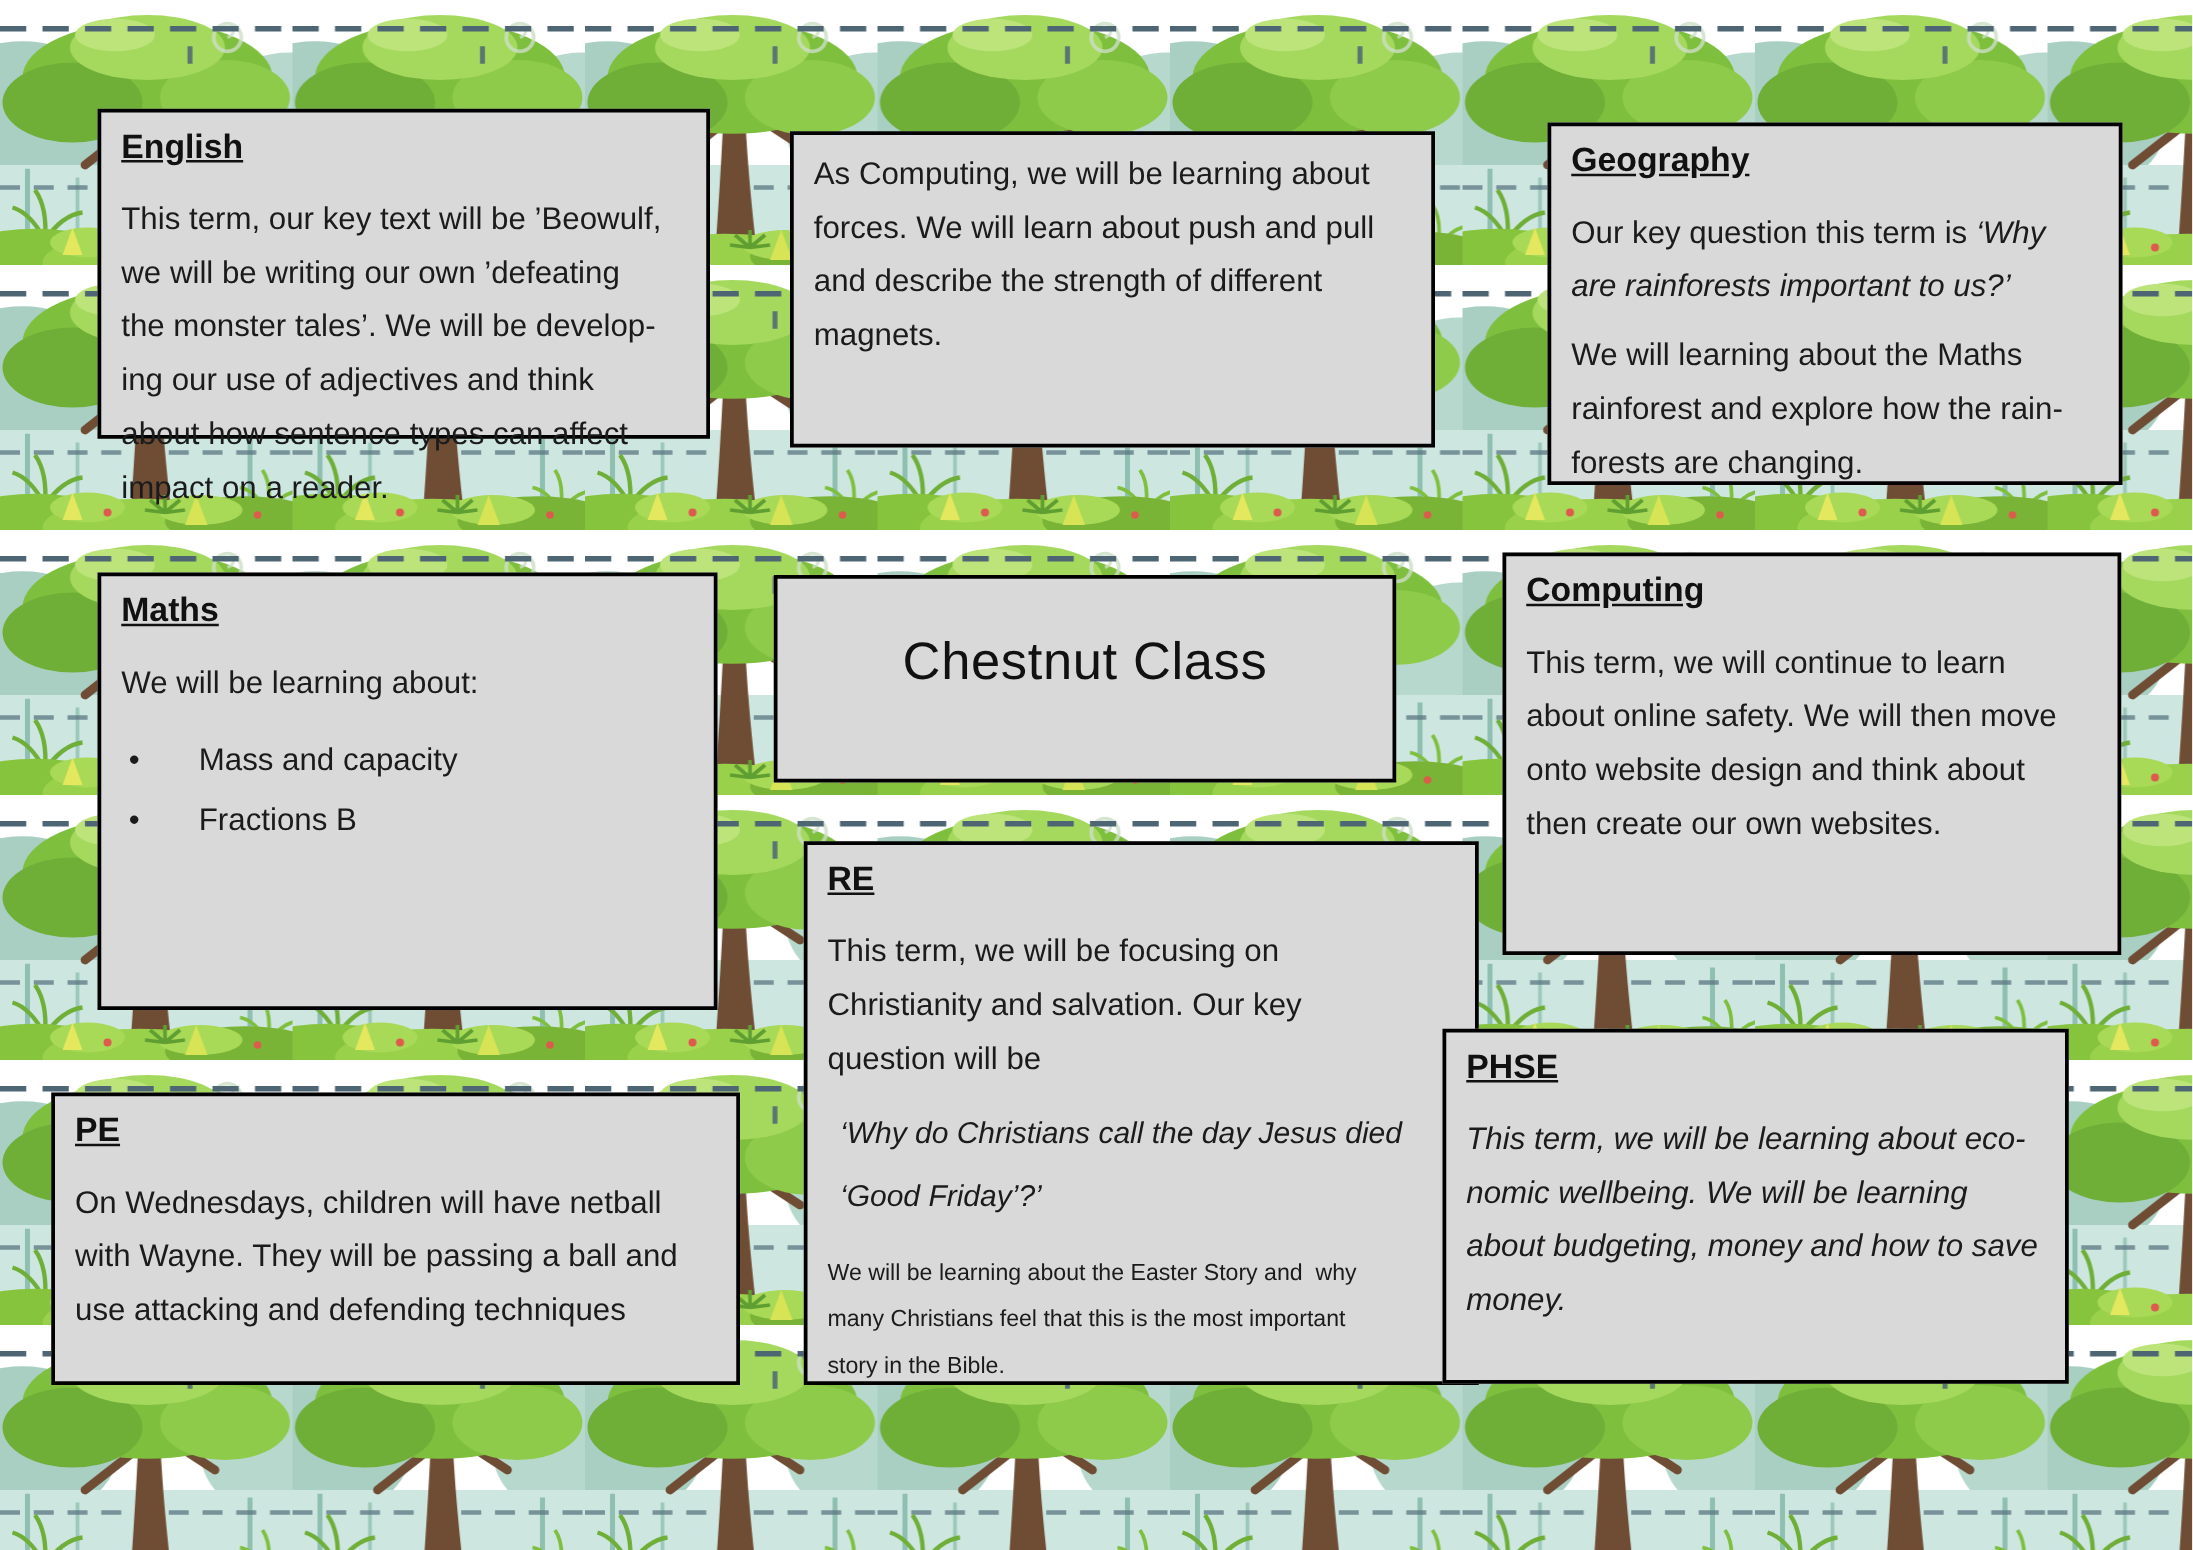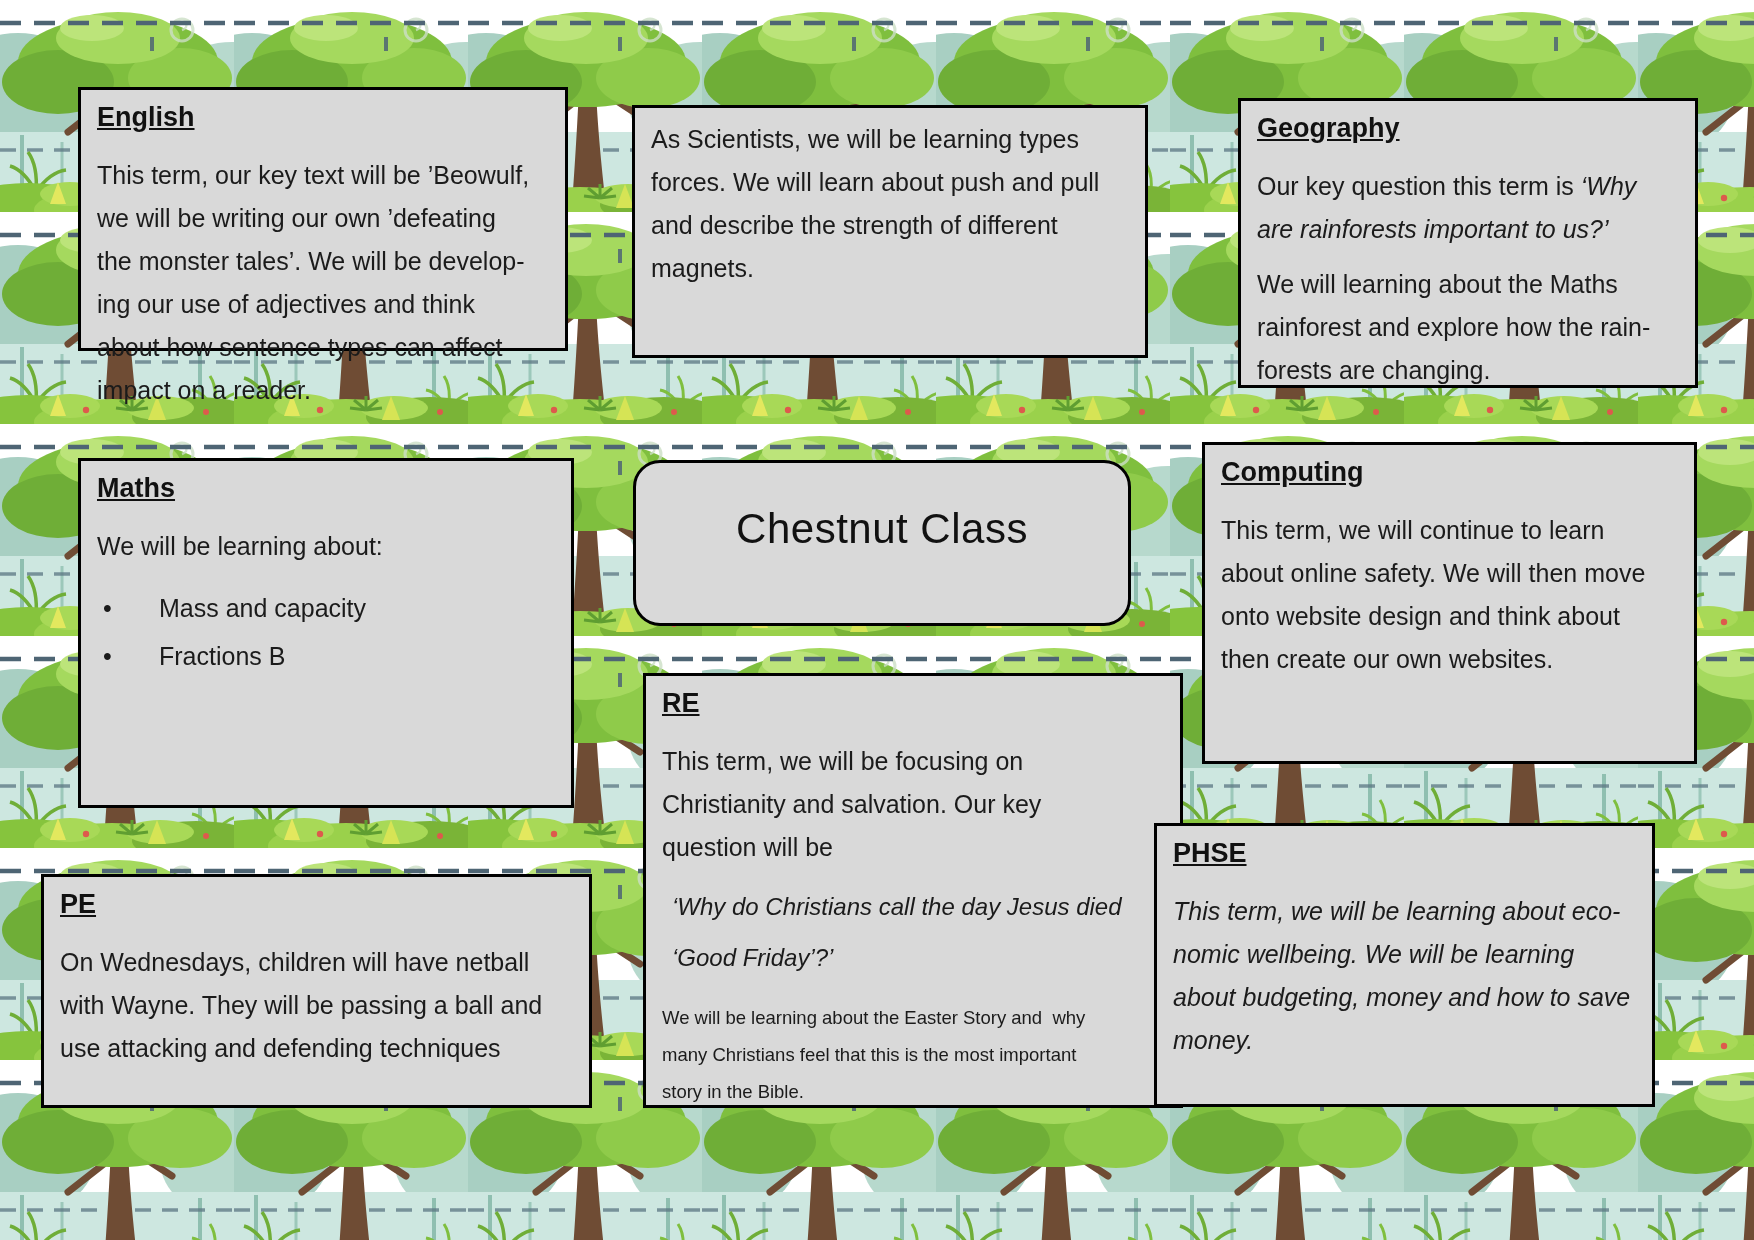--- a/index.html
+++ b/index.html
@@ -101,21 +101,21 @@
     <h2>English</h2>
     <p>This term, our key text will be ’Beowulf,
 we will be writing our own ’defeating
 the monster tales’. We will be develop-
 ing our use of adjectives and think
 about how sentence types can affect
 impact on a reader.</p>
   </div>
 
   <div class="box" style="left:632px; top:105px; width:516px; height:253px;">
-    <p>As Scientists, we will be learning types
+    <p>As Computing, we will be learning about
 forces. We will learn about push and pull
 and describe the strength of different
 magnets.</p>
   </div>
 
   <div class="box" style="left:1205px; top:98px; width:460px; height:290px;margin-left:33px;">
     <h2>Geography</h2>
     <p><span>Our key question this term is </span><span class="italic-seg">‘Why
 are rainforests important to us?’</span></p>
     <p>We will learning about the Maths
@@ -131,21 +131,21 @@
         <span class="bullet-glyph">•</span>
         <span>Mass and capacity</span>
       </div>
       <div class="bullet-row">
         <span class="bullet-glyph">•</span>
         <span>Fractions B</span>
       </div>
     </div>
   </div>
 
-  <div class="box title-box" style="left:633px; top:460px; width:498px; height:166px;border-radius:27px;">
+  <div class="box title-box" style="left:619px; top:460px; width:498px; height:166px;">
     <span class="title-text">Chestnut Class</span>
   </div>
 
   <div class="box" style="left:1202px; top:442px; width:495px; height:322px;">
     <h2>Computing</h2>
     <p>This term, we will continue to learn
 about online safety. We will then move
 onto website design and think about
 then create our own websites.</p>
   </div>

